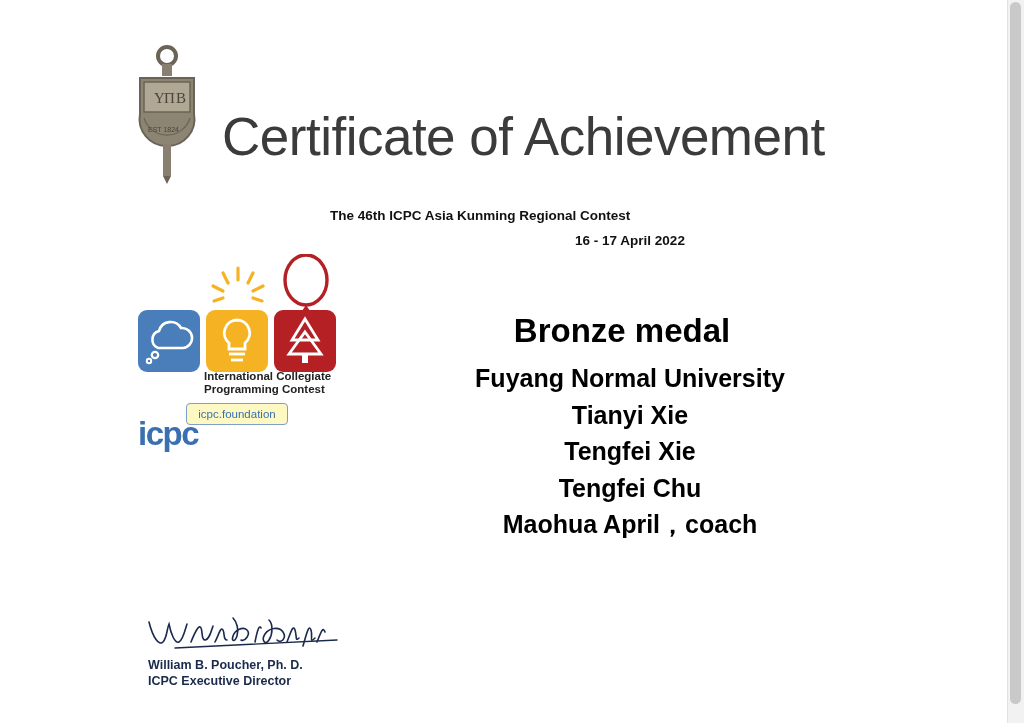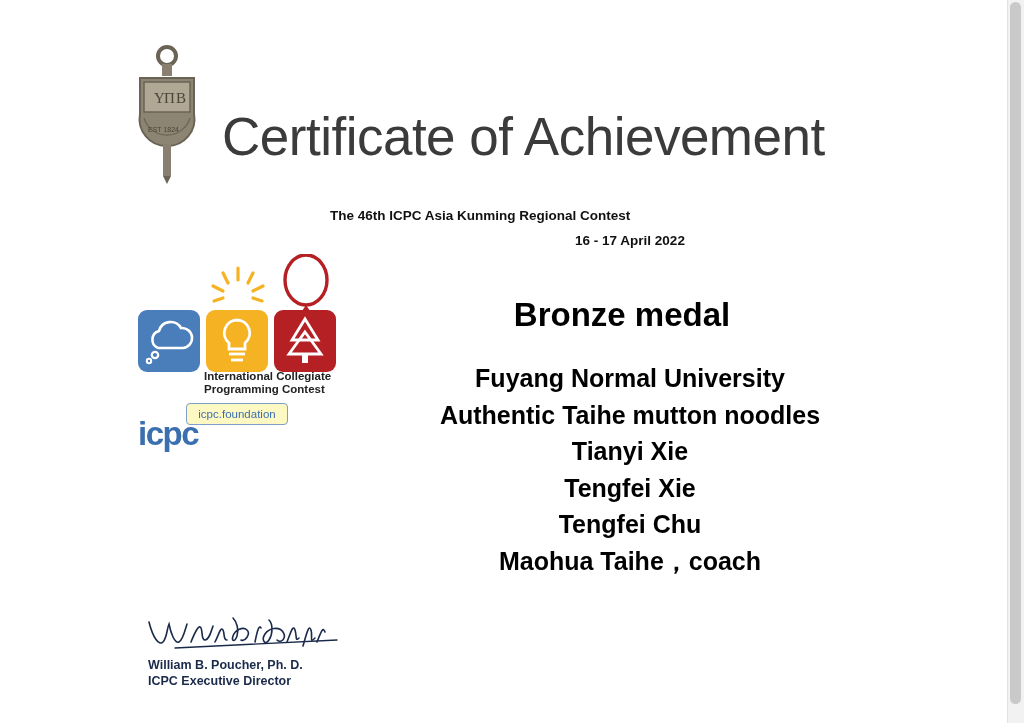--- a/index.html
+++ b/index.html
@@ -174,21 +174,21 @@
     width: 600px;
     text-align: center;
     font-size: 13.5px;
     font-weight: 700;
     color: #111111;
     font-family: "Liberation Sans", sans-serif;
   }
   .award {
     position: absolute;
     left: 322px;
-    top: 296px;
+    top: 312px;
     width: 600px;
     text-align: center;
     font-size: 33px;
     font-weight: 700;
     color: #000000;
     font-family: "Liberation Sans", sans-serif;
   }
   .recipients {
     position: absolute;
     left: 322px;
@@ -322,25 +322,24 @@
     <div class="foundation-pill">icpc.foundation</div>
   </div>
 
   <div class="contest-line">The 46th ICPC Asia Kunming Regional  Contest</div>
   <div class="contest-dates">16 - 17 April 2022</div>
 
   <div class="award">Bronze medal</div>
 
   <div class="recipients">
     <div>Fuyang Normal University</div>
-    <div>Authentic Taihe mutton noodles</div>
     <div>Tianyi Xie</div>
     <div>Tengfei Xie</div>
     <div>Tengfei Chu</div>
-    <div>Maohua Taihe，coach</div>
+    <div>Maohua April，coach</div>
   </div>
 
   <div class="signature-block">
     <div class="sig-svg">
       <svg width="195" height="44" viewBox="0 0 195 44" xmlns="http://www.w3.org/2000/svg">
         <g fill="none" stroke="#1a2a4a" stroke-width="1.6" stroke-linecap="round">
           <path d="M4 10 C 8 26, 14 34, 18 30 C 22 26, 22 16, 24 12 C 26 22, 30 32, 34 30 C 38 28, 40 18, 42 12"></path>
           <path d="M46 30 C 50 20, 54 12, 56 16 C 58 20, 56 28, 60 28 C 64 28, 66 20, 68 14"></path>
           <path d="M70 30 C 74 22, 76 14, 78 18 C 80 22, 78 28, 82 28"></path>
           <path d="M88 6 C 92 10, 94 18, 92 24 C 90 30, 86 30, 88 24 C 90 18, 98 14, 102 18 C 106 22, 100 30, 96 28"></path>

